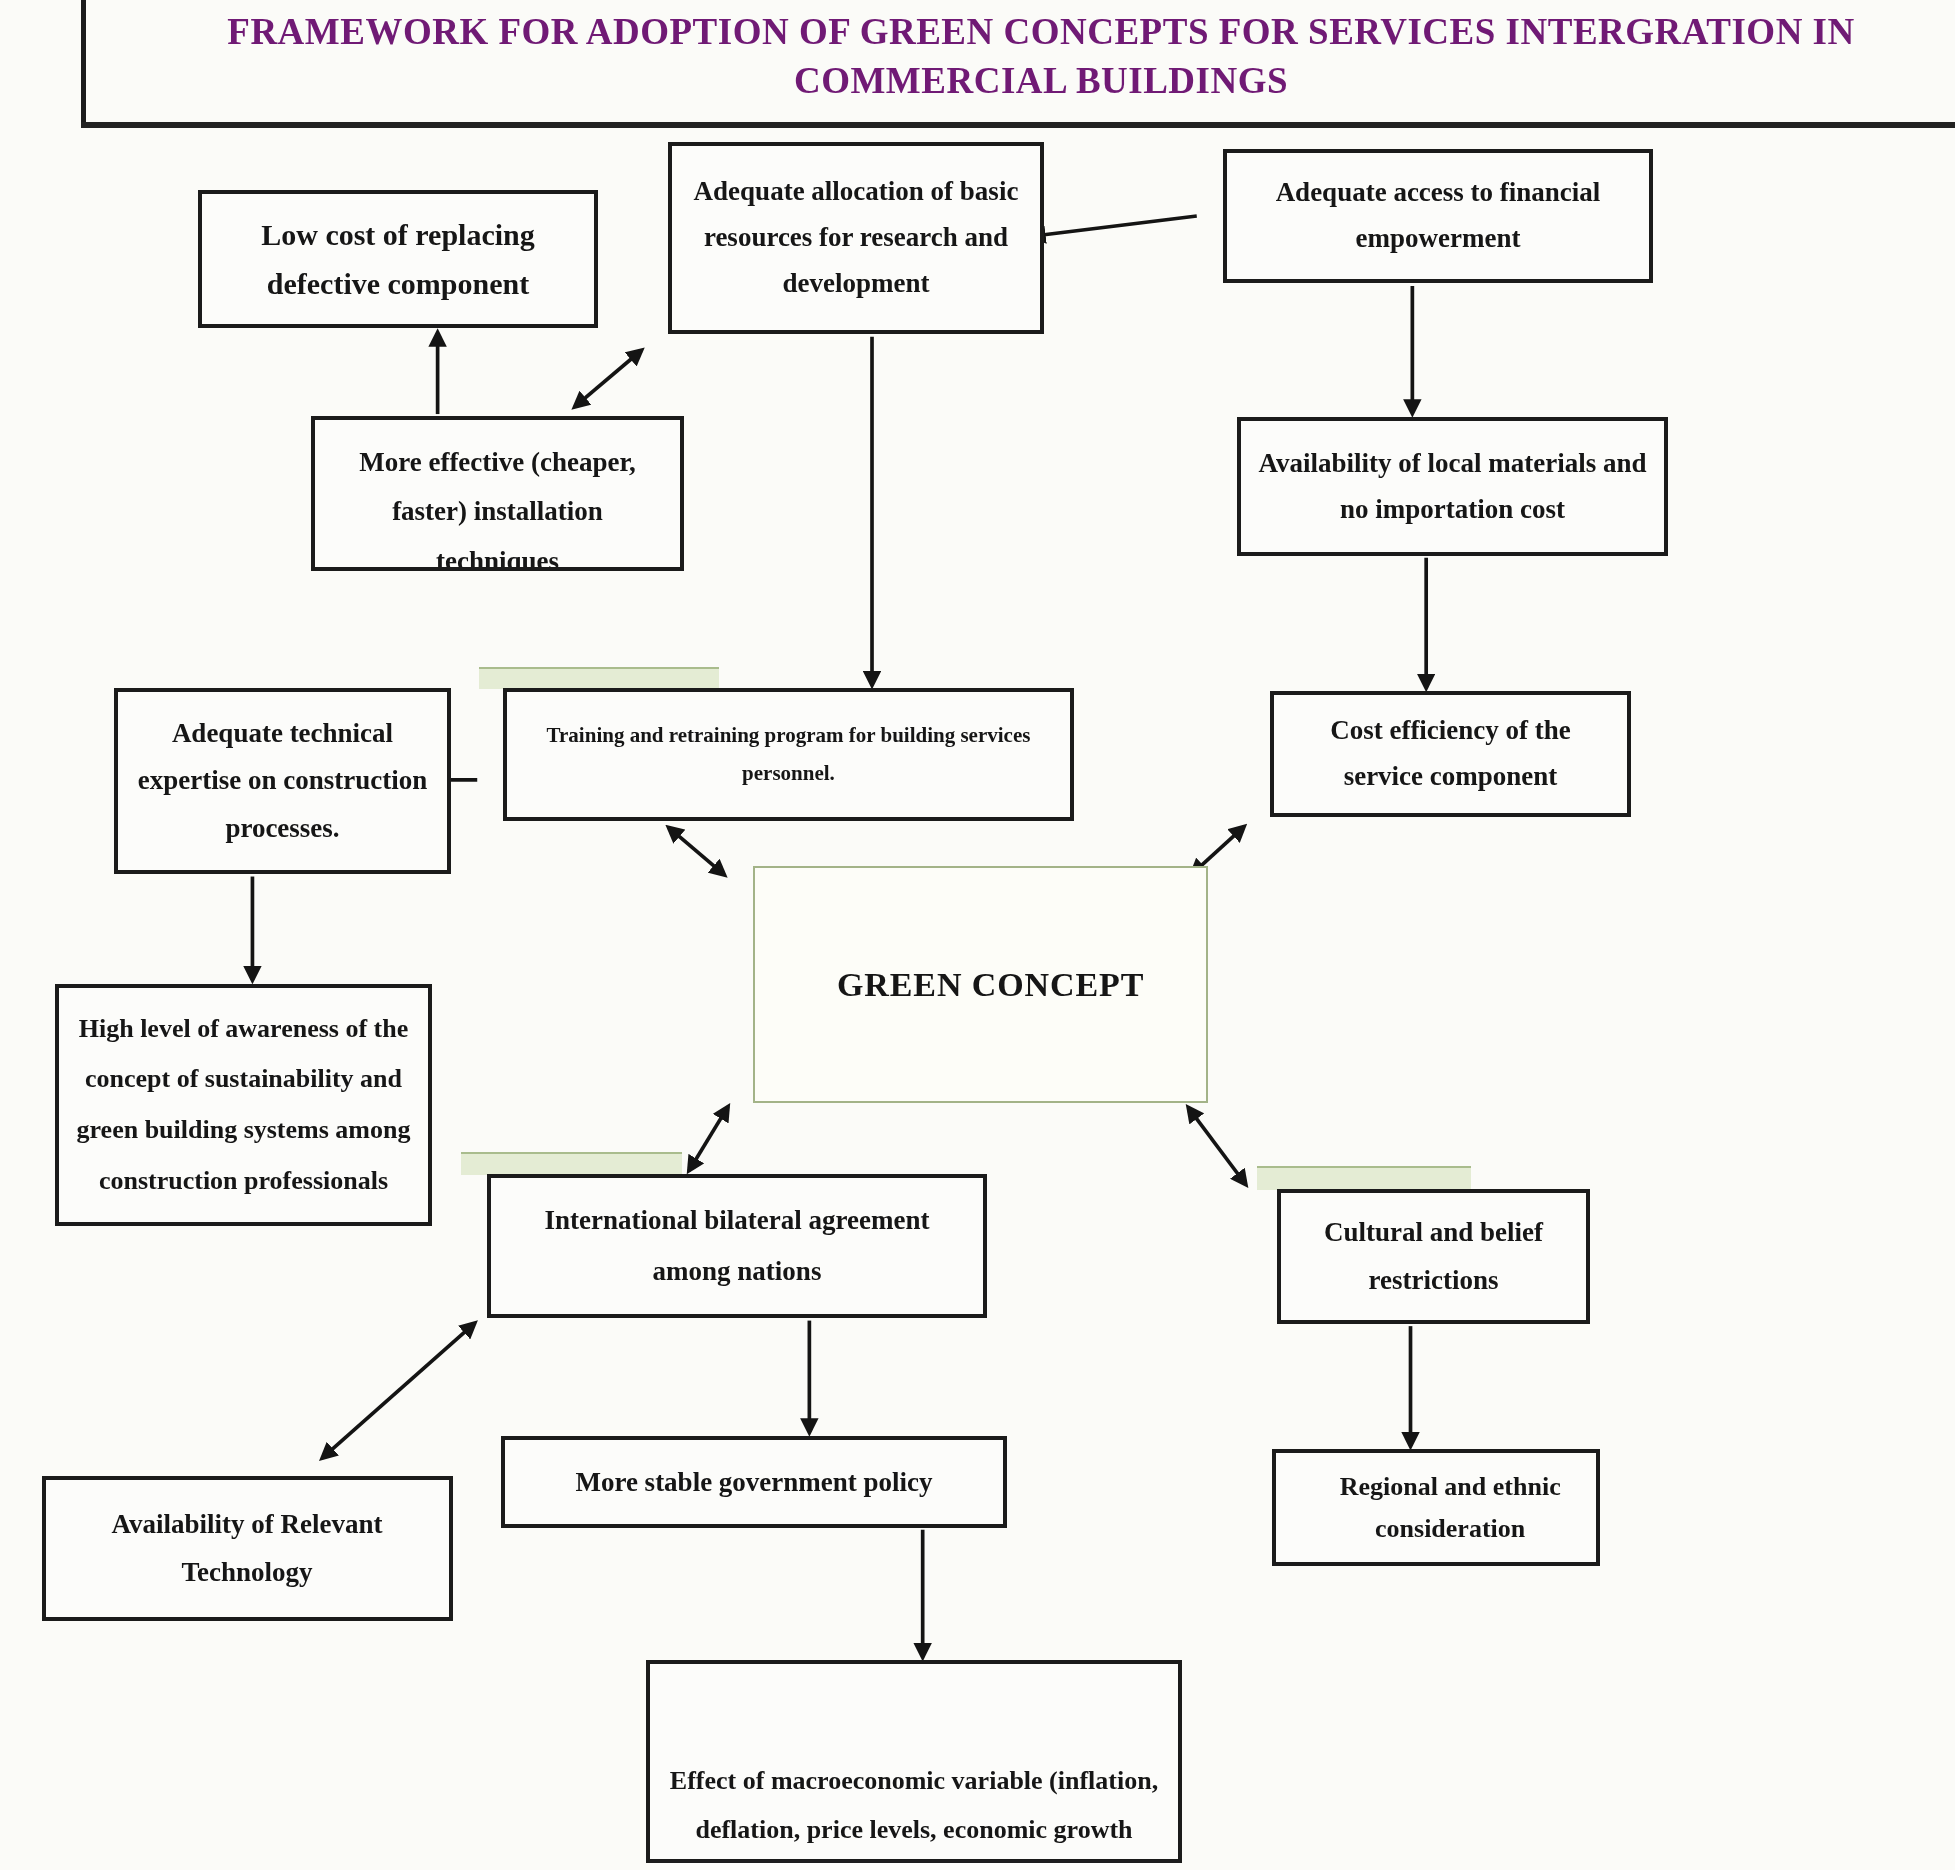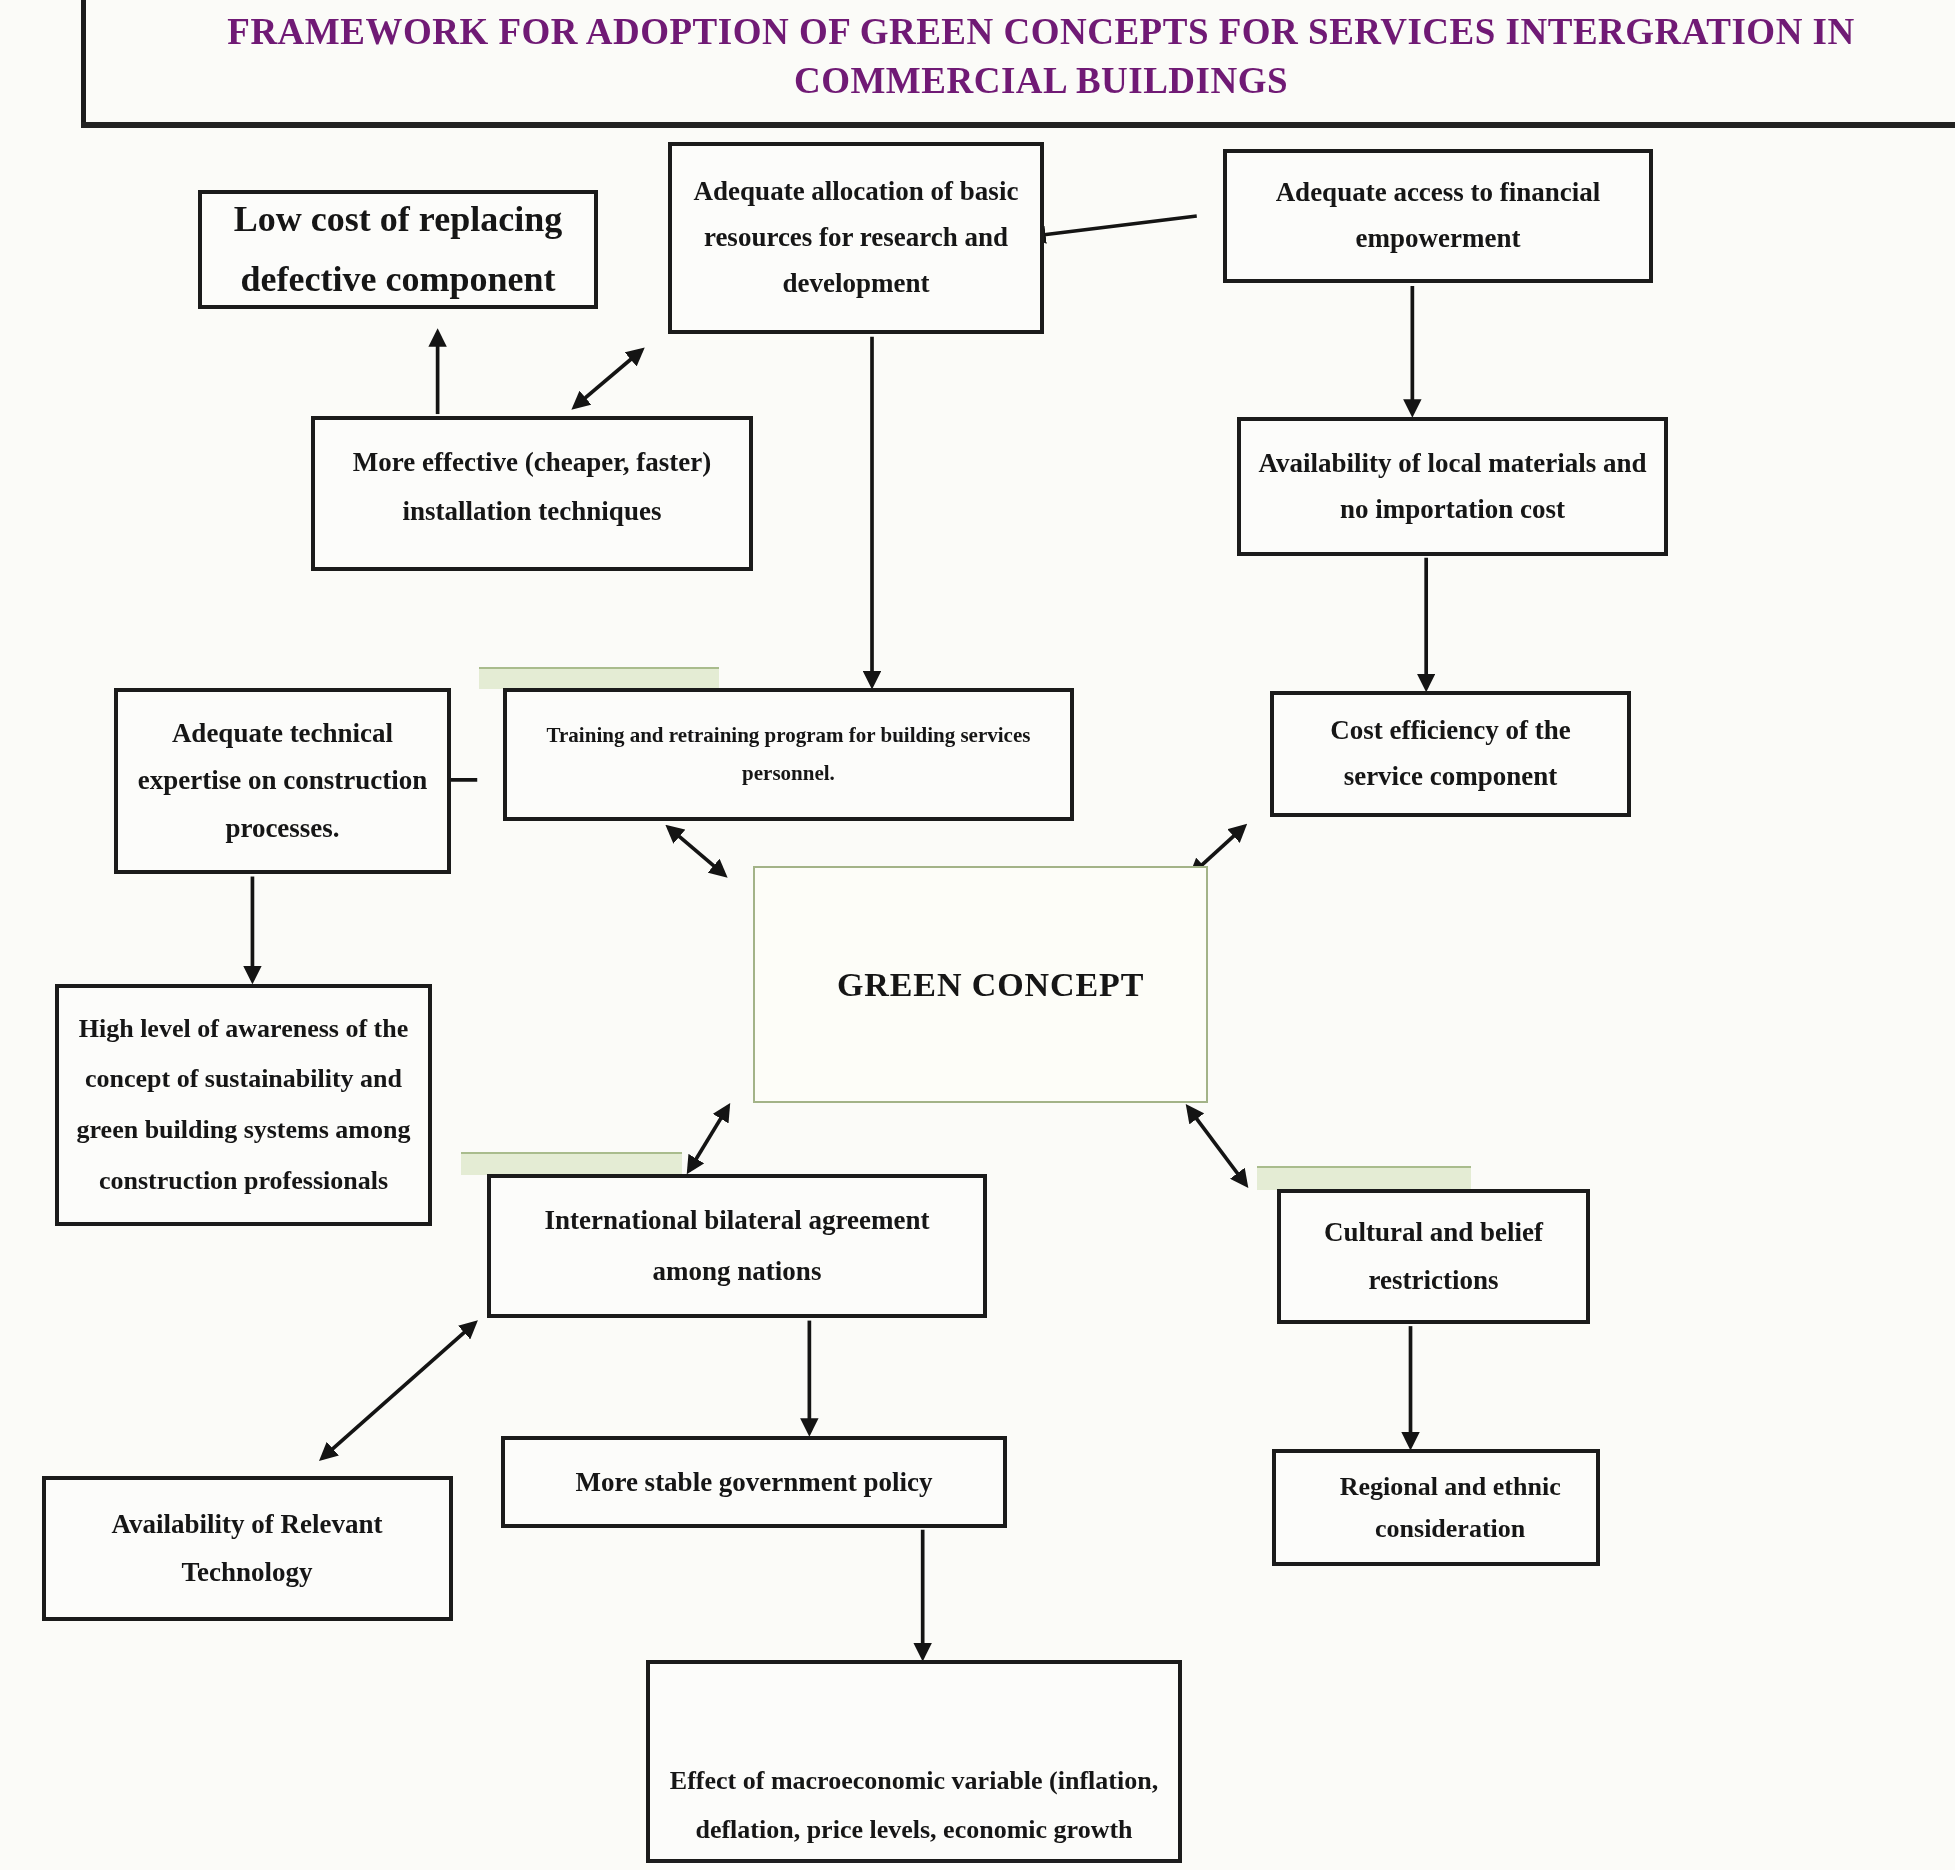--- a/index.html
+++ b/index.html
@@ -22,24 +22,24 @@
   }
   
   .node{
     position:absolute;box-sizing:border-box;
     border:4.1px solid #1b1b1b;background:#fcfcfa;
     display:flex;align-items:center;justify-content:center;
     text-align:center;font-weight:700;color:#161616;
     padding:4.6px 15.7px;
     margin-left:24px;
   }
-  #n-low-cost    {left:174px;  top:190px;  width:400px;  height:119px; font-size:36px; line-height:1.65;}
+  #n-low-cost    {left:174px;  top:190px;  width:400px;  height:138px; font-size:30px; line-height:1.65;}
   #n-allocation  {left:644px; top:142px;  width:376px;  height:192px; font-size:27px; line-height:1.7;}
   #n-financial   {left:1199px; top:149px;  width:430px;  height:134px; font-size:27px; line-height:1.7;}
-  #n-installation{left:287px;  top:416px;  width:442px;  height:155px; font-size:27px; line-height:1.85;
+  #n-installation{left:287px;  top:416px;  width:373px;  height:155px; font-size:27px; line-height:1.85;
                   display:block;padding-top:17.5px;overflow:hidden;}
   #n-materials   {left:1213px; top:417px;  width:431px;  height:139px; font-size:27px; line-height:1.7;}
   #n-expertise   {left:90px;  top:688px; width:337px;  height:186px; font-size:27px; line-height:1.75;}
   #n-training    {left:479px; top:688px; width:571px; height:133px; font-size:21px; line-height:1.8;}
   #n-costeff     {left:1246px; top:691px; width:361px;  height:126px; font-size:27px; line-height:1.7;}
   #n-green       {left:729px; top:866px; width:455px;  height:237px; border:2.8px solid #a3b388;
                   background:#fdfdf8; font-size:34px; letter-spacing:0.9px;padding-left:36px;}
   #n-awareness   {left:31px;   top:984px; width:377px;  height:242px; font-size:26px; line-height:1.95; padding:4.6px 9.2px;}
   #n-bilateral   {left:463px; top:1174px; width:500px; height:144px; font-size:27px; line-height:1.9;}
   #n-cultural    {left:1253px; top:1189px; width:313px;  height:135px; font-size:27px; line-height:1.75;}

